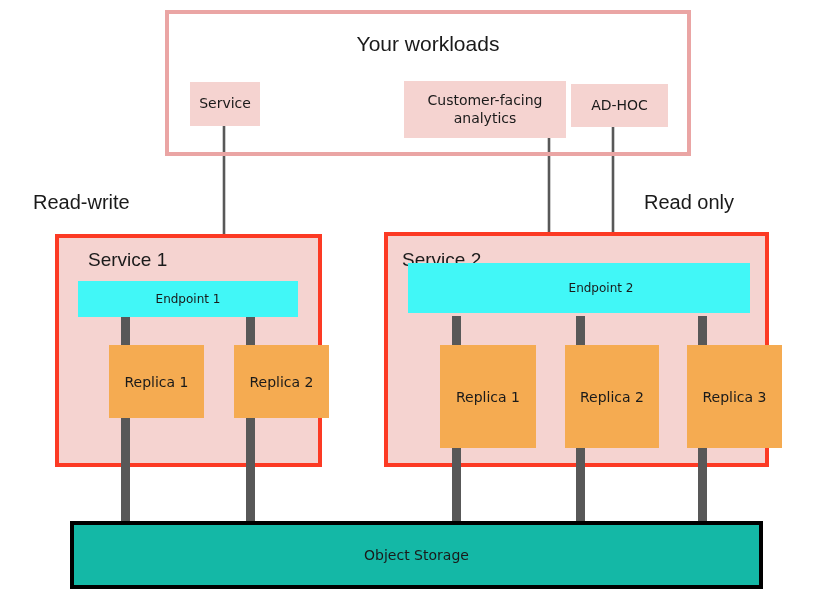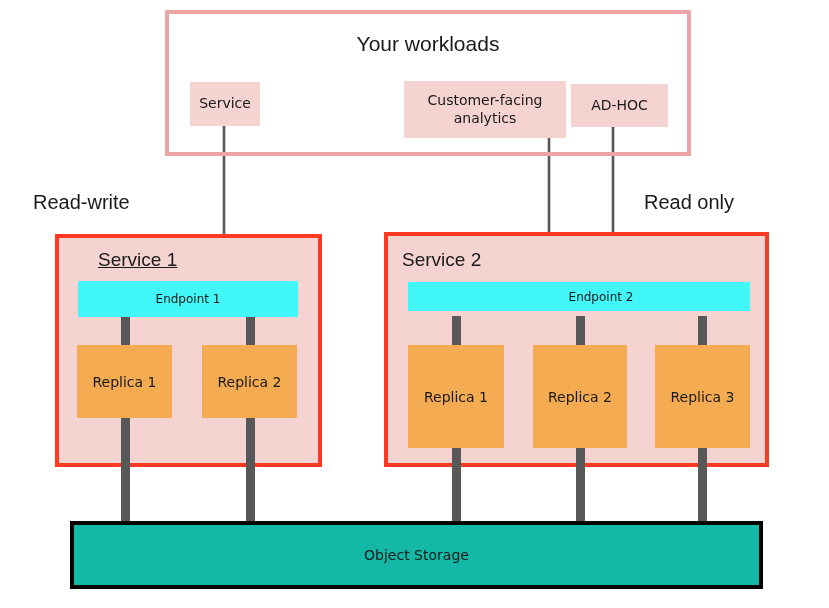--- a/index.html
+++ b/index.html
@@ -69,45 +69,46 @@
   }
   .service-1 { left: 55px;  top: 234px; width: 267px; height: 233px; }
   .service-2 { left: 384px; top: 232px; width: 385px; height: 235px; }
 
   .service-title {
     font-size: 19px;
     color: #1a1a1a;
     font-family: "Liberation Sans", sans-serif;
     white-space: nowrap;
   }
-  .title-s1 { left: 98px;  top: 249px; text-decoration: underline; }
+  .title-s1 { left: 88px;  top: 249px; }
   .title-s2 { left: 402px; top: 249px; }
 
   
   .endpoint {
     background: #41f7f7;
     display: flex;
     align-items: center;
     justify-content: center;
     font-size: 12px;
     color: #1a1a1a;
     font-family: "DejaVu Sans", sans-serif;
   }
   .endpoint-1 { left: 78px;  top: 281px; width: 220px; height: 36px; }
-  .endpoint-2 { left: 408px; top: 282px; width: 342px; height: 29px; padding-left: 44px; }
+  .endpoint-2 { left: 408px; top: 263px; width: 342px; height: 50px; padding-left: 44px; }
 
   
   .replica {
     background: #f5ab51;
     display: flex;
     align-items: center;
     justify-content: center;
     font-size: 14px;
     color: #1a1a1a;
     font-family: "DejaVu Sans", sans-serif;
+    margin-left: 32px;
   }
   .rep-s1-1 { left: 77px;  top: 345px; width: 95px; height: 73px; }
   .rep-s1-2 { left: 202px; top: 345px; width: 95px; height: 73px; }
   .rep-s2-1 { left: 408px; top: 345px; width: 96px; height: 103px; }
   .rep-s2-2 { left: 533px; top: 345px; width: 94px; height: 103px; }
   .rep-s2-3 { left: 655px; top: 345px; width: 95px; height: 103px; }
 
   
   .storage-box {
     left: 70px; top: 521px;

